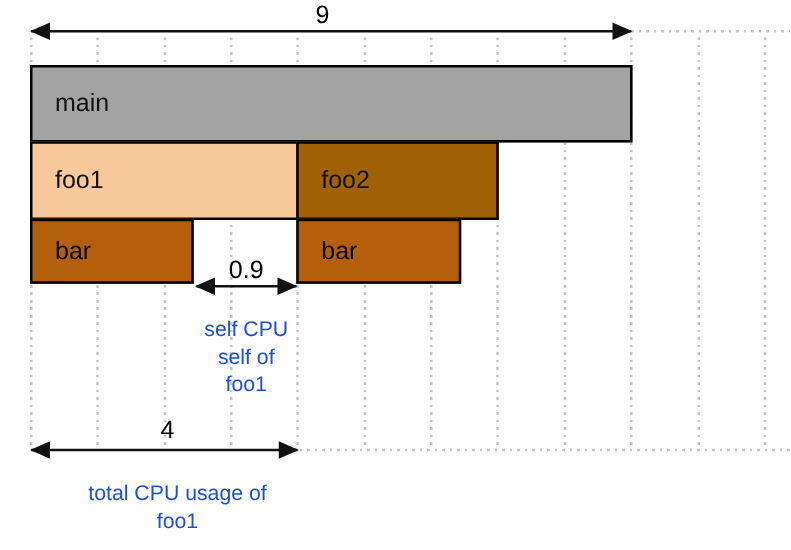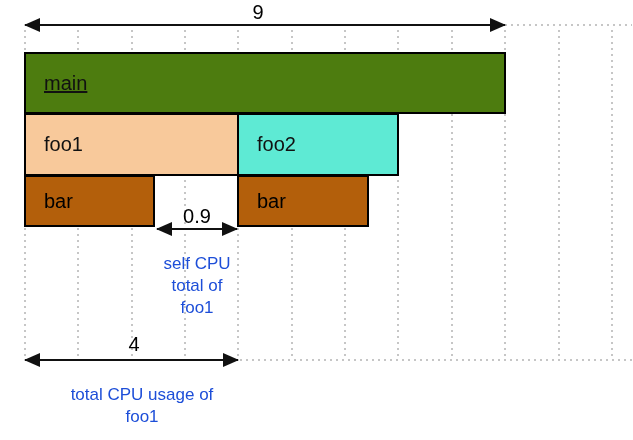--- a/index.html
+++ b/index.html
@@ -74,50 +74,50 @@
   <div class="hdots" style="left:505px; top:24px; width:127px"></div>
   <div class="hdots" style="left:240px; top:359px; width:392px"></div>
 
   <div class="measure" style="left:238px; top:1px; width:40px">9</div>
   <div class="arrow" style="left:25px; top:18px; width:480px">
     <div class="head l"></div>
     <div class="line"></div>
     <div class="head r"></div>
   </div>
 
-  <div class="frame" style="left: 24px; top: 52px; width: 482px; height: 62px; background-color: #4d7c0f; text-decoration: underline;">
+  <div class="frame" style="left: 24px; top: 52px; width: 482px; height: 62px; background-color: #a3a3a3;">
     <span>main</span>
   </div>
 
   <div class="frame" style="left: 24px; top: 113px; width: 215px; height: 63px; background-color: rgb(248, 201, 155);">
     <span>foo1</span>
   </div>
 
-  <div class="frame" style="left: 237px; top: 113px; width: 162px; height: 63px; background-color: #5eead4;">
+  <div class="frame" style="left: 237px; top: 113px; width: 162px; height: 63px; background-color: #a16207;">
     <span>foo2</span>
   </div>
 
   <div class="frame" style="left: 24px; top: 175px; width: 131px; height: 52px; color: rgb(0, 0, 0); background-color: rgb(179, 95, 11);">
     <span>bar</span>
   </div>
 
   <div class="frame" style="left: 237px; top: 175px; width: 132px; height: 52px; color: rgb(0, 0, 0); background-color: rgb(179, 95, 11);">
     <span>bar</span>
   </div>
 
   <div class="measure" style="left:172px; top:205px; width:50px">0.9</div>
   <div class="arrow" style="left:157px; top:222px; width:80px">
     <div class="head l"></div>
     <div class="line"></div>
     <div class="head r"></div>
   </div>
 
   <div class="caption" style="left:137px; top:253px; width:120px">
     <div>self CPU</div>
-    <div>total of</div>
+    <div>self of</div>
     <div>foo1</div>
   </div>
 
   <div class="measure" style="left:114px; top:333px; width:40px">4</div>
   <div class="arrow" style="left:25px; top:353px; width:213px">
     <div class="head l"></div>
     <div class="line"></div>
     <div class="head r"></div>
   </div>
 

